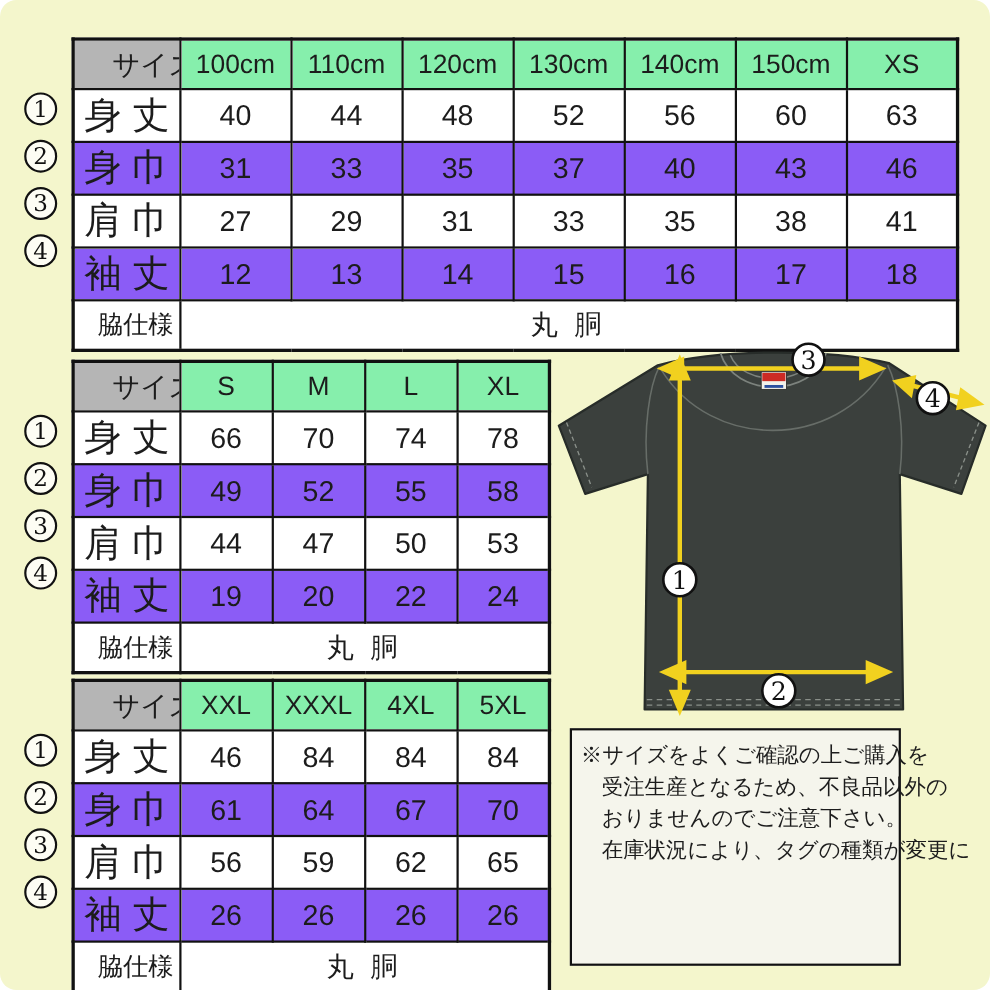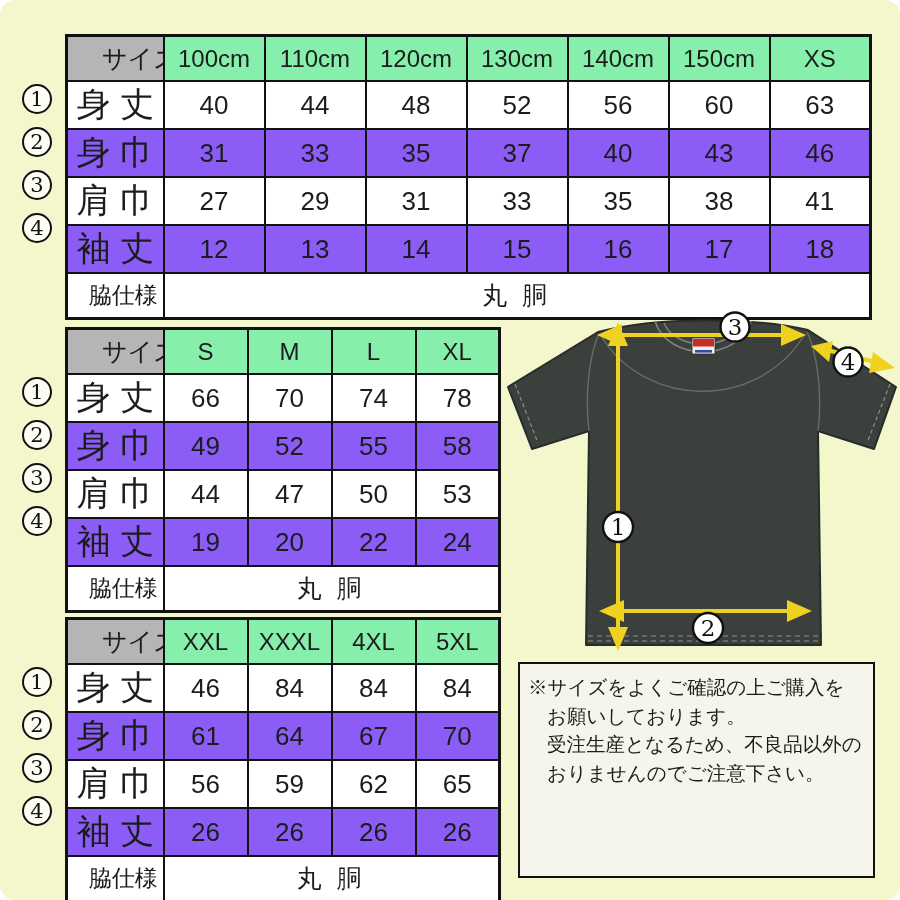--- a/index.html
+++ b/index.html
@@ -22,21 +22,21 @@
 
   
   .badge{position:absolute;width:30px;height:30px;border:2px solid #111;border-radius:50%;
          background:#fdfdf4;display:flex;align-items:center;justify-content:center;
          font-family:"DejaVu Serif",serif;font-size:21px;color:#111;box-sizing:border-box;}
 
   
   #shirt-svg{position:absolute;left:505px;top:310px;}
 
   
-  .note-box{position:absolute;left:518px;top:662px;width:357px;height:216px;box-sizing:border-box;
+  .note-box{position:absolute;left:518px;top:662px;width:301px;height:216px;box-sizing:border-box;
             border:2px solid #111;background:#f5f5ec;padding:9px 8px 6px 8px;}
   .note-line{font-size:19.5px;line-height:28.5px;color:#1c1c1c;letter-spacing:0px;white-space:nowrap;}
   .note-line.indent{padding-left:19px;}
 </style>
 </head>
 <body>
 
 <div class="canvas">
 
   <table class="size-table" id="table-kids">
@@ -277,23 +277,23 @@
       </g>
       <g>
         <circle cx="203" cy="318" r="15" fill="#ffffff" stroke="#111" stroke-width="2.4"></circle>
         <text x="203" y="326" stroke="none">2</text>
       </g>
     </g>
   </svg>
 
   <div class="note-box" id="note-box">
       <div class="note-line">※サイズをよくご確認の上ご購入を</div>
-      <div class="note-line indent">お願いしております。</div>
       <div class="note-line indent">受注生産となるため、不良品以外の</div>
       <div class="note-line indent">おりませんのでご注意下さい。</div>
+      <div class="note-line indent">在庫状況により、タグの種類が変更に</div>
     </div>
 
 <div class="badge" style="left: 22px; top: 83.5px;">1</div>
     <div class="badge" style="left: 22px; top: 126.5px;">2</div>
     <div class="badge" style="left: 22px; top: 169.5px;">3</div>
     <div class="badge" style="left: 22px; top: 212.5px;">4</div>
     <div class="badge" style="left: 22px; top: 376.5px;">1</div>
     <div class="badge" style="left: 22px; top: 419.5px;">2</div>
     <div class="badge" style="left: 22px; top: 462.5px;">3</div>
     <div class="badge" style="left: 22px; top: 505.5px;">4</div>

